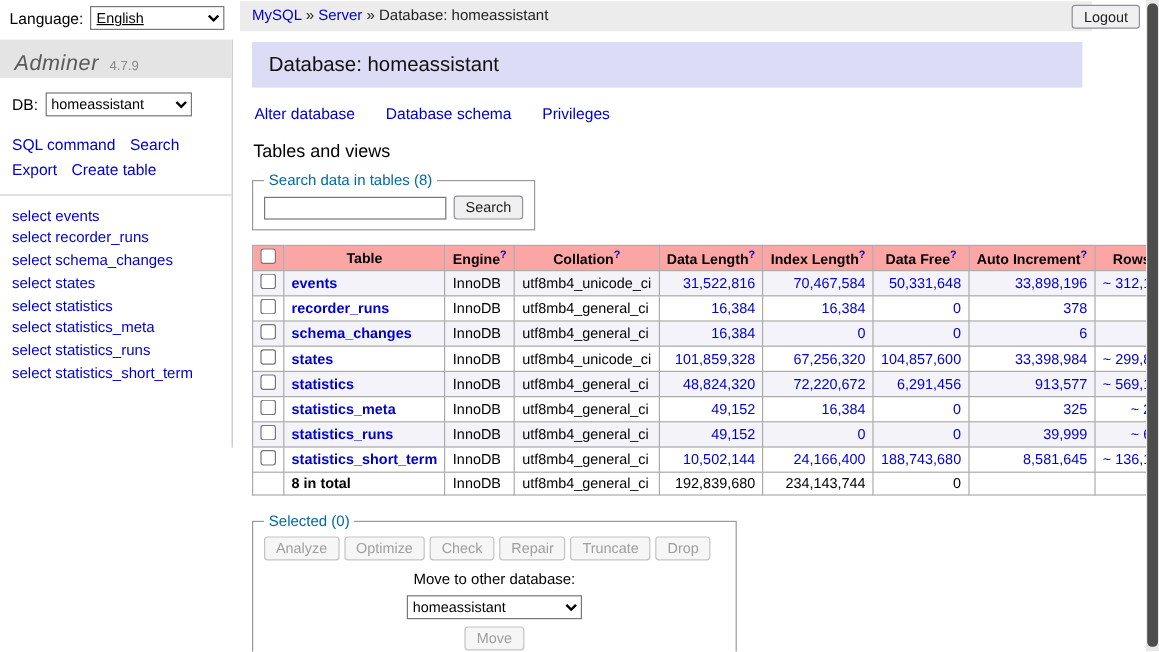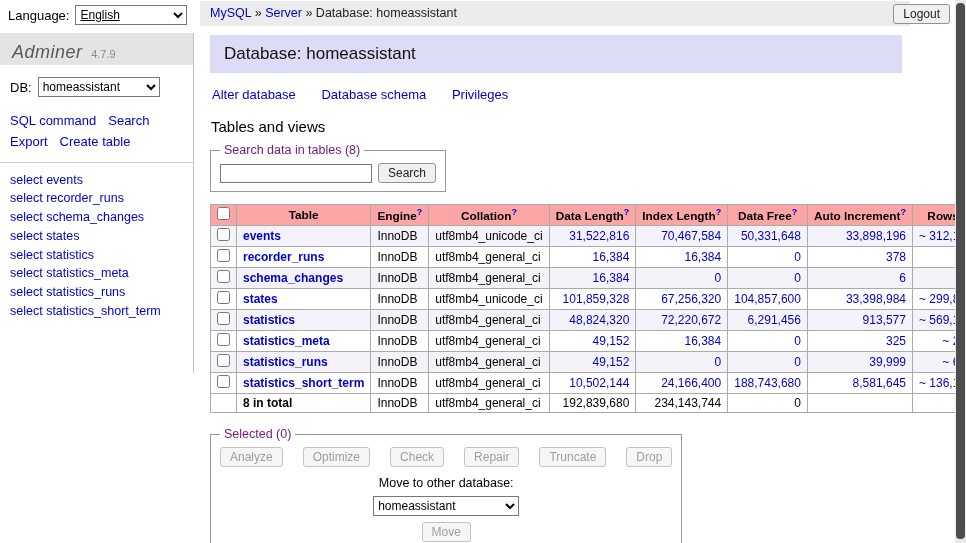--- a/index.html
+++ b/index.html
@@ -40,37 +40,37 @@
   .table-links a { display:block; font-size:12.5px; line-height:1.5; white-space:nowrap; }
 
   
   .content { position:absolute; left:210px; top:35px; width:692px; }
   .title { background:#dcdcf6; padding:9px 14px; font-size:17px; font-weight:400; color:#111; }
   .actions { margin:14px 2px 0; }
   .actions a { margin-right:22px; }
   h3 { font-size:15px; font-weight:400; margin:16px 0 0 1px; color:#000; }
 
   fieldset { border:1px solid #999; padding:6px 9px 8px; margin-top:8px; width:max-content; background:#fff; }
-  legend { font-size:12.5px; padding:0 4px; color:#701a75; }
+  legend { font-size:12.5px; padding:0 4px; color:#0369a1; }
   .search-input { width:152px; height:19px; font-size:12px; padding:1px 4px; border:1px solid #777; }
   .search-row { display:flex; align-items:center; gap:6px; }
 
   table { border-collapse:collapse; margin-top:12px; font-size:12px; background:#fff; }
   th, td { border:1px solid #ababab; padding:2px 6px; white-space:nowrap; height:18px; }
   thead th { background:#fca5a5; font-weight:700; text-align:center; font-size:11.8px; }
   sup.help { color:#0000cc; font-size:9px; }
   tr.odd td { background:#f3f3f9; }
   td.num { text-align:right; }
   td.name-cell a { font-weight:700; }
   .check-col { width:22px; text-align:center; }
   .total-row td { background:#fff; }
   .total-label { font-weight:700; }
 
   .selected-fieldset { margin-top:14px; min-width:404px; }
-  .selected-buttons { display:flex; gap:20px; }
+  .selected-buttons { display:flex; gap:4px; }
   .move-row { margin-top:9px; display:flex; align-items:center; gap:6px; font-size:12.5px;flex-direction:column; }
   .move-row select { width:146px; }
   .overwrite-wrap { display:flex; align-items:center; gap:3px; margin-left:4px; }
 
   .create-links { margin-top:16px; }
   .create-links a { margin-right:28px; }
 
   .scrollbar-track { position:absolute; right:0; top:0; width:11px; height:543px; background:#e9e9e9; }
   .scrollbar-thumb { position:absolute; right:1px; top:3px; width:9px; height:536px; background:#4d4d4d; border-radius:4px; }
 </style>

